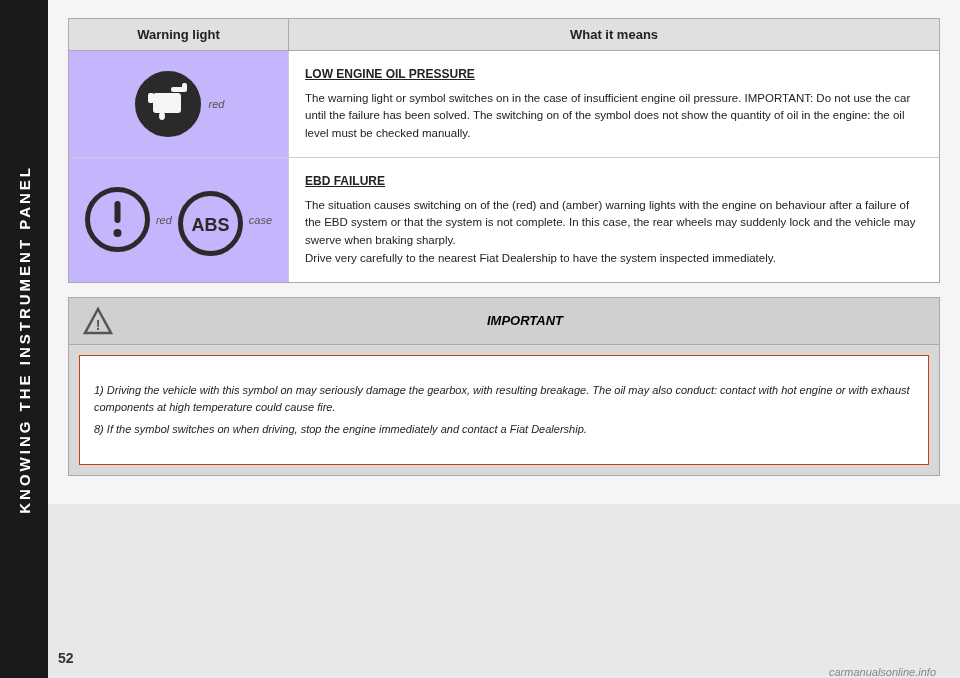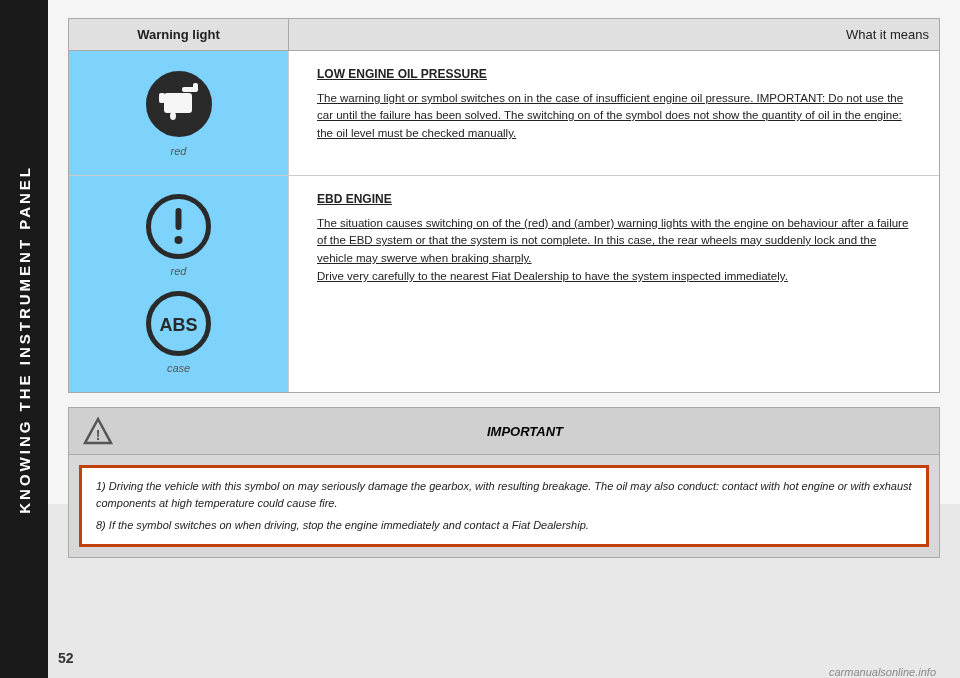--- a/index.html
+++ b/index.html
@@ -68,64 +68,63 @@
       text-align: center;
       padding: 8px 10px;
       font-size: 13px;
       font-weight: bold;
       background: #e0e0e0;
       color: #222;
     }
 
     .col-meaning {
       flex: 1;
-      text-align: right;
+      text-align: center;
       padding: 8px 10px;
       font-size: 13px;
-      font-weight: normal;
+      font-weight: bold;
       background: #e0e0e0;
       color: #222;
     }
 
     
     .table-row {
       display: flex;
       border-bottom: 1px solid #ccc;
     }
 
     .table-row:last-child {
       border-bottom: none;
     }
 
     .cell-icon {
       width: 220px;
       min-width: 220px;
       border-right: 1px solid #ccc;
       display: flex;
-      flex-direction: column;
+      flex-direction: row;
       align-items: center;
       justify-content: center;
       padding: 18px 10px;
-      background: #7dd3fc;
+      background: #c4b5fd;
       gap: 6px;
     }
 
     .cell-icon .label {
       font-size: 11px;
       color: #555;
       font-style: italic;
     }
 
     .cell-text {
       flex: 1;
-      padding: 14px 28px;
+      padding: 14px 16px;
       font-size: 11.5px;
       color: #222;
       line-height: 1.55;
-      text-decoration: underline;
     }
 
     .cell-text .section-title {
       font-weight: bold;
       font-size: 12px;
       text-decoration: underline;
       margin-bottom: 6px;
       display: block;
     }
 
@@ -167,23 +166,23 @@
       font-size: 13px;
       font-weight: bold;
       font-style: italic;
       flex: 1;
       text-align: center;
       color: #000000;
     }
 
     .important-content {
       background: #fff;
-      border: 3px solid #c2410c;
+      border: 1px solid #c2410c;
       margin: 10px 10px 10px 10px;
-      padding: 10px 14px;
+      padding: 26px 14px;
       font-size: 11px;
       color: #222;
       line-height: 1.55;
       font-style: italic;
     }
 
     
     .page-number {
       position: absolute;
       bottom: 12px;
@@ -257,21 +256,21 @@
         </svg>
         <span class="label">red</span>
 
         <svg class="icon-abs" viewBox="0 0 65 65" xmlns="http://www.w3.org/2000/svg" style="margin-top:8px;">
           <circle cx="32.5" cy="32.5" r="30" fill="none" stroke="#2a2a2a" stroke-width="5"></circle>
           <text x="32.5" y="40" text-anchor="middle" font-size="18" font-weight="bold" fill="#2a2a2a" font-family="Arial,sans-serif">ABS</text>
         </svg>
         <span class="label">case</span>
       </div>
       <div class="cell-text">
-        <span class="section-title">EBD ENGINE</span>
+        <span class="section-title">EBD FAILURE</span>
         <span style="white-space:pre-line;">The situation causes switching on of the (red) and (amber) warning lights with the engine on behaviour after a failure of the EBD system or that the system is not complete. In this case, the rear wheels may suddenly lock and the vehicle may swerve when braking sharply.
 Drive very carefully to the nearest Fiat Dealership to have the system inspected immediately.</span>
       </div>
     </div>
 
   </div>
 
   <div class="important-box">
     <div class="important-header">
 

